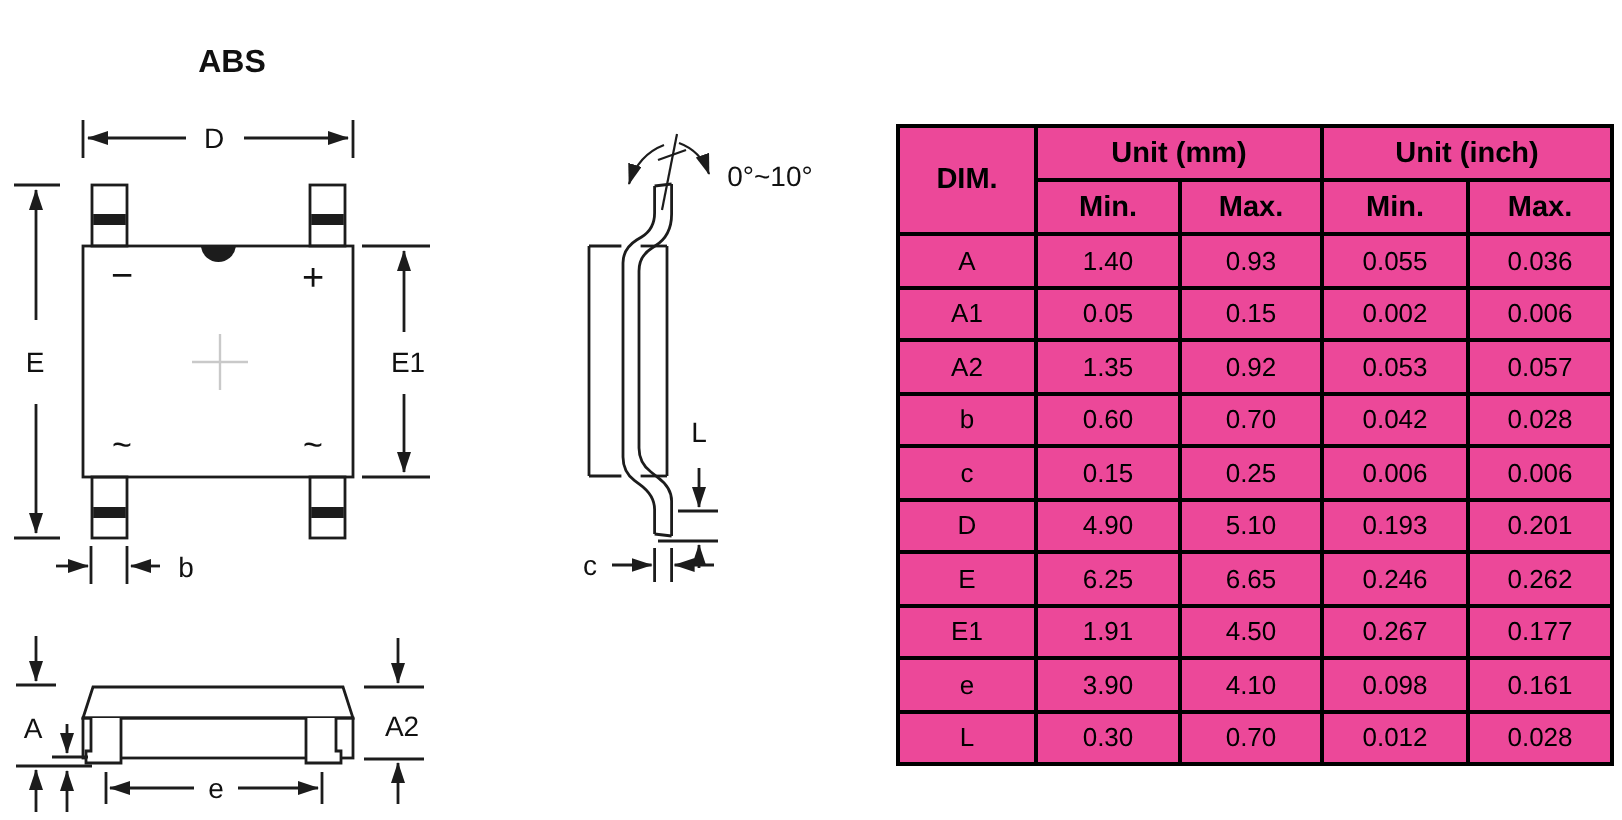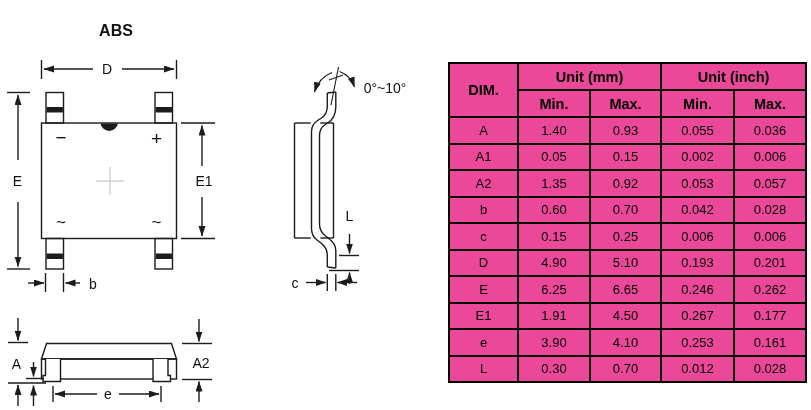--- a/index.html
+++ b/index.html
@@ -256,21 +256,21 @@
         <td>E1</td>
         <td>1.91</td>
         <td>4.50</td>
         <td>0.267</td>
         <td>0.177</td>
       </tr>
       <tr class="drow">
         <td>e</td>
         <td>3.90</td>
         <td>4.10</td>
-        <td>0.253</td>
+        <td>0.098</td>
         <td>0.161</td>
       </tr>
       <tr class="drow">
         <td>L</td>
         <td>0.30</td>
         <td>0.70</td>
         <td>0.012</td>
         <td>0.028</td>
       </tr>
     </tbody>

